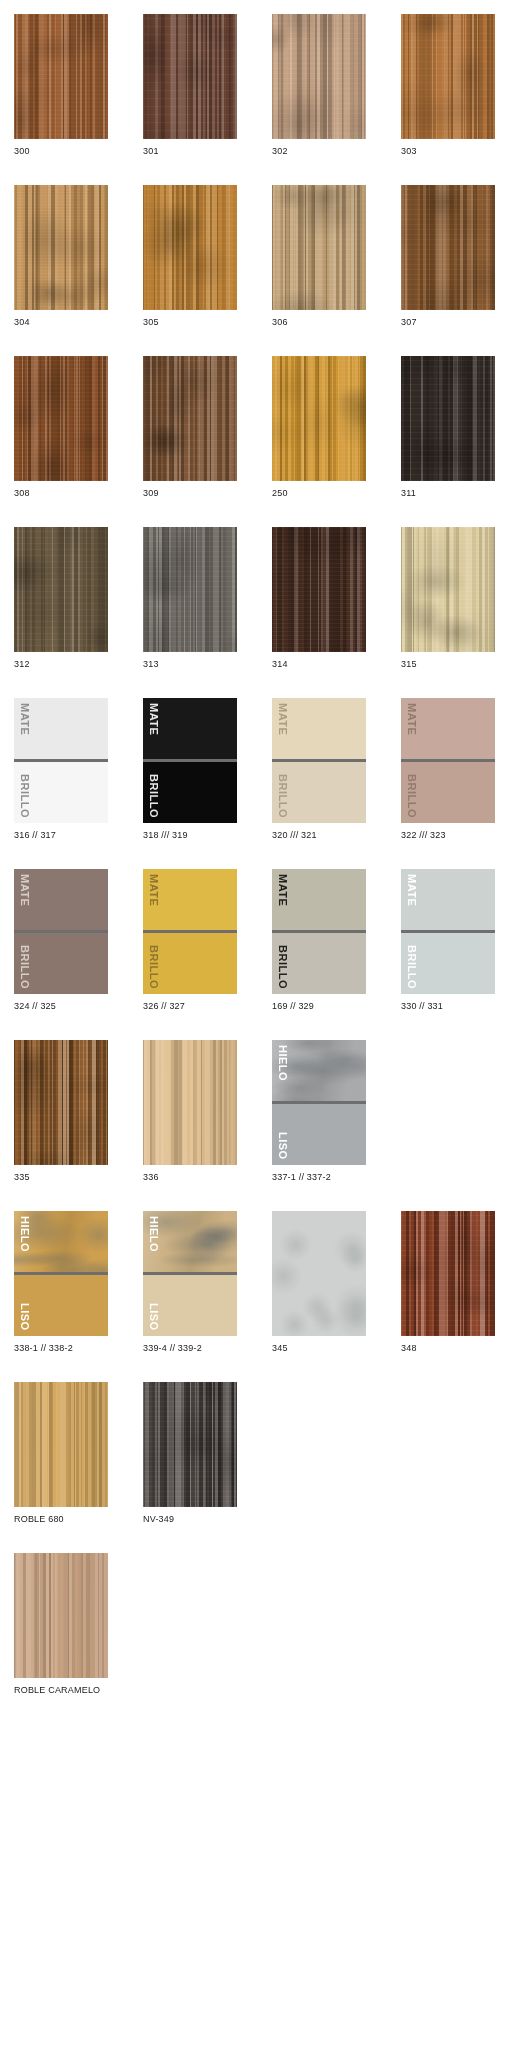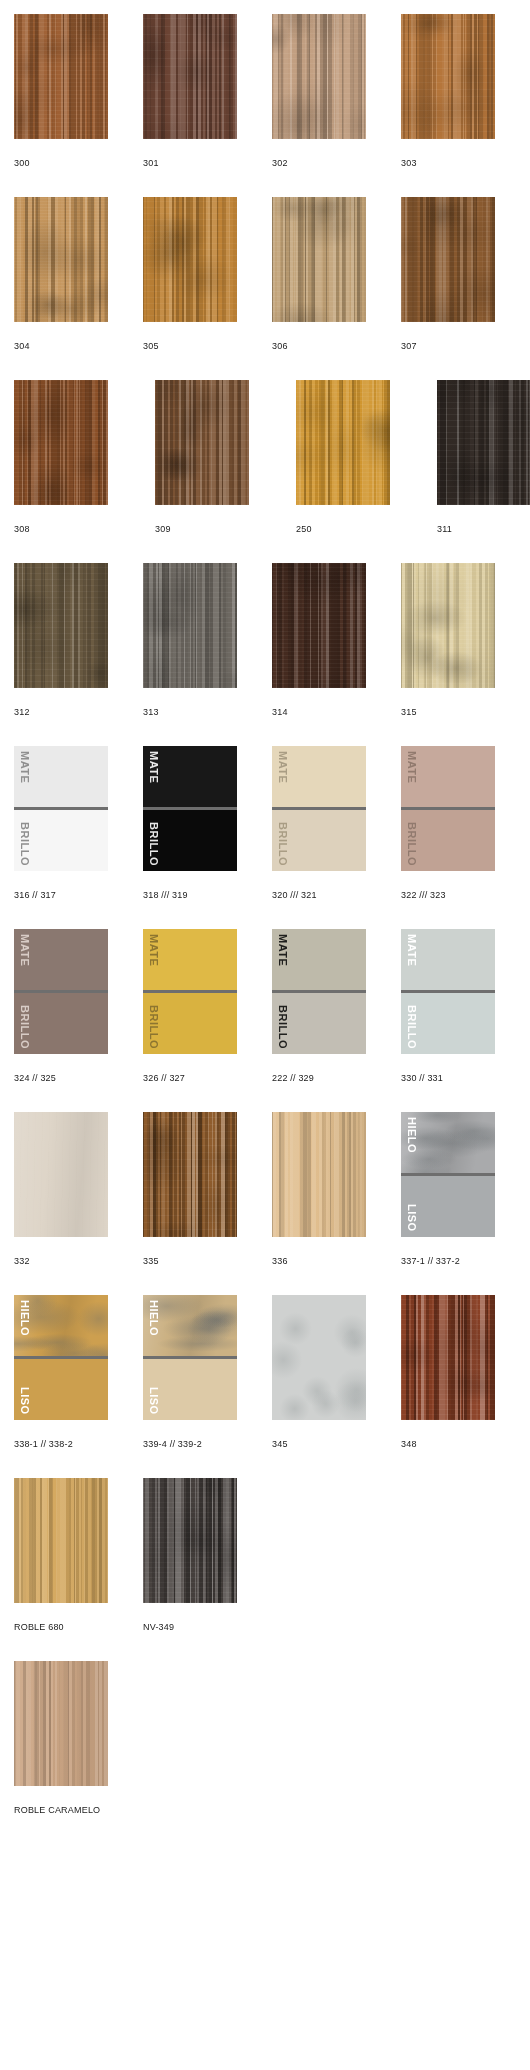--- a/index.html
+++ b/index.html
@@ -49,21 +49,21 @@
     position: absolute;
     inset: 0;
     pointer-events: none;
   }
 
   .caption {
     font-size: 9px;
     line-height: 11px;
     color: #1a1a1a;
     letter-spacing: 0.2px;
-    padding-top: 19px;
+    padding-top: 7px;
     white-space: nowrap;
     font-family: "Liberation Sans", sans-serif;
   }
 
   
   .chip.split { display: flex; flex-direction: column; }
   .chip .half {
     position: relative;
     flex: 1 1 50%;
     overflow: hidden;
@@ -142,21 +142,21 @@
         </div>
         <div class="caption">306</div>
       </div>
       <div class="cell">
         <div class="chip" style="background: rgb(138, 90, 47);">
           <span class="grain" style="background-image: radial-gradient(34% 18% at 49% 13%, rgba(0, 0, 0, 0.133) 0%, transparent 72%), radial-gradient(43% 24% at 72% 29%, rgba(0, 0, 0, 0.075) 0%, transparent 72%), radial-gradient(35% 40% at 41% 17%, rgba(0, 0, 0, 0.133) 0%, transparent 72%), radial-gradient(31% 15% at 1% 39%, rgba(0, 0, 0, 0.06) 0%, transparent 72%), radial-gradient(55% 31% at 87% 77%, rgba(0, 0, 0, 0.11) 0%, transparent 72%), radial-gradient(44% 37% at 48% 99%, rgba(0, 0, 0, 0.145) 0%, transparent 72%), linear-gradient(90deg, rgba(255, 255, 255, 0.192) 0%, rgba(255, 255, 255, 0.192) 1.38%, rgba(255, 255, 255, 0.08) 1.38%, rgba(255, 255, 255, 0.08) 3.05%, rgba(0, 0, 0, 0.035) 3.05%, rgba(0, 0, 0, 0.035) 3.97%, rgba(255, 255, 255, 0.204) 3.97%, rgba(255, 255, 255, 0.204) 6.55%, rgba(255, 255, 255, 0.004) 6.55%, rgba(255, 255, 255, 0.004) 7.78%, rgba(0, 0, 0, 0.13) 7.78%, rgba(0, 0, 0, 0.13) 11.27%, rgba(0, 0, 0, 0.17) 11.27%, rgba(0, 0, 0, 0.17) 14.3%, rgba(0, 0, 0, 0.13) 14.3%, rgba(0, 0, 0, 0.13) 17.05%, rgba(0, 0, 0, 0.063) 17.05%, rgba(0, 0, 0, 0.063) 18.05%, rgba(255, 255, 255, 0.008) 18.05%, rgba(255, 255, 255, 0.008) 20%, rgba(0, 0, 0, 0.227) 20%, rgba(0, 0, 0, 0.227) 23.54%, rgba(255, 255, 255, 0.03) 23.54%, rgba(255, 255, 255, 0.03) 25.07%, rgba(255, 255, 255, 0.204) 25.07%, rgba(255, 255, 255, 0.204) 25.76%, rgba(255, 255, 255, 0.086) 25.76%, rgba(255, 255, 255, 0.086) 27.01%, rgba(0, 0, 0, 0.235) 27.01%, rgba(0, 0, 0, 0.235) 29.75%, rgba(0, 0, 0, 0.067) 29.75%, rgba(0, 0, 0, 0.067) 30.82%, rgba(0, 0, 0, 0.25) 30.82%, rgba(0, 0, 0, 0.25) 33.52%, rgba(0, 0, 0, 0.227) 33.52%, rgba(0, 0, 0, 0.227) 36.16%, rgba(0, 0, 0, 0.004) 36.16%, rgba(0, 0, 0, 0.004) 37.74%, rgba(255, 255, 255, 0.114) 37.74%, rgba(255, 255, 255, 0.114) 40.4%, rgba(255, 255, 255, 0.192) 40.4%, rgba(255, 255, 255, 0.192) 43.59%, rgba(255, 255, 255, 0.067) 43.59%, rgba(255, 255, 255, 0.067) 45%, rgba(255, 255, 255, 0.196) 45%, rgba(255, 255, 255, 0.196) 46.76%, rgba(255, 255, 255, 0.192) 46.76%, rgba(255, 255, 255, 0.192) 48.03%, rgba(255, 255, 255, 0.06) 48.03%, rgba(255, 255, 255, 0.06) 50.74%, rgba(0, 0, 0, 0.09) 50.74%, rgba(0, 0, 0, 0.09) 51.7%, rgba(0, 0, 0, 0.23) 51.7%, rgba(0, 0, 0, 0.23) 52.42%, rgba(0, 0, 0, 0.19) 52.42%, rgba(0, 0, 0, 0.19) 55.97%, rgba(0, 0, 0, 0.157) 55.97%, rgba(0, 0, 0, 0.157) 56.72%, rgba(0, 0, 0, 0.024) 56.72%, rgba(0, 0, 0, 0.024) 60.07%, rgba(0, 0, 0, 0.192) 60.07%, rgba(0, 0, 0, 0.192) 62.79%, rgba(255, 255, 255, 0.165) 62.79%, rgba(255, 255, 255, 0.165) 66.44%, rgba(0, 0, 0, 0.204) 66.44%, rgba(0, 0, 0, 0.204) 69.81%, rgba(255, 255, 255, 0.05) 69.81%, rgba(255, 255, 255, 0.05) 70.54%, rgba(255, 255, 255, 0.067) 70.54%, rgba(255, 255, 255, 0.067) 74.28%, rgba(255, 255, 255, 0.165) 74.28%, rgba(255, 255, 255, 0.165) 76.63%, rgba(0, 0, 0, 0.224) 76.63%, rgba(0, 0, 0, 0.224) 77.36%, rgba(0, 0, 0, 0.15) 77.36%, rgba(0, 0, 0, 0.15) 79.68%, rgba(0, 0, 0, 0.255) 79.68%, rgba(0, 0, 0, 0.255) 81.18%, rgba(255, 255, 255, 0.02) 81.18%, rgba(255, 255, 255, 0.02) 83.39%, rgba(0, 0, 0, 0.004) 83.39%, rgba(0, 0, 0, 0.004) 86.21%, rgba(255, 255, 255, 0.04) 86.21%, rgba(255, 255, 255, 0.04) 87.71%, rgba(0, 0, 0, 0.04) 87.71%, rgba(0, 0, 0, 0.04) 90.35%, rgba(255, 255, 255, 0.13) 90.35%, rgba(255, 255, 255, 0.13) 92.48%, rgba(255, 255, 255, 0.04) 92.48%, rgba(255, 255, 255, 0.04) 94.57%, rgba(0, 0, 0, 0.133) 94.57%, rgba(0, 0, 0, 0.133) 96.81%, rgba(0, 0, 0, 0.23) 96.81%, rgba(0, 0, 0, 0.23) 100%), repeating-linear-gradient(0deg, rgba(255, 255, 255, 0.05) 0px, rgba(255, 255, 255, 0.05) 1px, transparent 1px, transparent 5px);"></span>
         </div>
         <div class="caption">307</div>
       </div>
     </div>
-    <div class="swatch-row" style="margin-top: 28px; gap: 12px;">
+    <div class="swatch-row" style="margin-top: 28px;">
       <div class="cell">
         <div class="chip" style="background: rgb(138, 79, 39);">
           <span class="grain" style="background-image: radial-gradient(29% 15% at 79% 69%, rgba(0, 0, 0, 0.098) 0%, transparent 72%), radial-gradient(25% 18% at 11% 49%, rgba(0, 0, 0, 0.098) 0%, transparent 72%), radial-gradient(31% 31% at 40% 86%, rgba(0, 0, 0, 0.157) 0%, transparent 72%), radial-gradient(31% 40% at 40% 28%, rgba(0, 0, 0, 0.165) 0%, transparent 72%), radial-gradient(32% 36% at 10% 38%, rgba(0, 0, 0, 0.067) 0%, transparent 72%), radial-gradient(37% 24% at 38% 95%, rgba(0, 0, 0, 0.106) 0%, transparent 72%), linear-gradient(90deg, rgba(0, 0, 0, 0) 0%, rgba(0, 0, 0, 0) 1.38%, rgba(0, 0, 0, 0.01) 1.38%, rgba(0, 0, 0, 0.01) 3.17%, rgba(255, 255, 255, 0.01) 3.17%, rgba(255, 255, 255, 0.01) 5.47%, rgba(0, 0, 0, 0.118) 5.47%, rgba(0, 0, 0, 0.118) 8.23%, rgba(255, 255, 255, 0.204) 8.23%, rgba(255, 255, 255, 0.204) 9.39%, rgba(0, 0, 0, 0.173) 9.39%, rgba(0, 0, 0, 0.173) 11.17%, rgba(0, 0, 0, 0.137) 11.17%, rgba(0, 0, 0, 0.137) 11.95%, rgba(0, 0, 0, 0.04) 11.95%, rgba(0, 0, 0, 0.04) 13.31%, rgba(255, 255, 255, 0.137) 13.31%, rgba(255, 255, 255, 0.137) 14.69%, rgba(0, 0, 0, 0.235) 14.69%, rgba(0, 0, 0, 0.235) 15.88%, rgba(0, 0, 0, 0.27) 15.88%, rgba(0, 0, 0, 0.27) 18.11%, rgba(255, 255, 255, 0.114) 18.11%, rgba(255, 255, 255, 0.114) 21.58%, rgba(255, 255, 255, 0.165) 21.58%, rgba(255, 255, 255, 0.165) 25.01%, rgba(0, 0, 0, 0.04) 25.01%, rgba(0, 0, 0, 0.04) 26.73%, rgba(0, 0, 0, 0.11) 26.73%, rgba(0, 0, 0, 0.11) 28.06%, rgba(0, 0, 0, 0.18) 28.06%, rgba(0, 0, 0, 0.18) 29.13%, rgba(0, 0, 0, 0.07) 29.13%, rgba(0, 0, 0, 0.07) 32.78%, rgba(255, 255, 255, 0.18) 32.78%, rgba(255, 255, 255, 0.18) 34.97%, rgba(0, 0, 0, 0.118) 34.97%, rgba(0, 0, 0, 0.118) 35.89%, rgba(0, 0, 0, 0.235) 35.89%, rgba(0, 0, 0, 0.235) 37.16%, rgba(255, 255, 255, 0.098) 37.16%, rgba(255, 255, 255, 0.098) 39.21%, rgba(0, 0, 0, 0.176) 39.21%, rgba(0, 0, 0, 0.176) 41.12%, rgba(0, 0, 0, 0.043) 41.12%, rgba(0, 0, 0, 0.043) 42.01%, rgba(0, 0, 0, 0.17) 42.01%, rgba(0, 0, 0, 0.17) 45.42%, rgba(0, 0, 0, 0.263) 45.42%, rgba(0, 0, 0, 0.263) 46.07%, rgba(0, 0, 0, 0.22) 46.07%, rgba(0, 0, 0, 0.22) 48.83%, rgba(255, 255, 255, 0.137) 48.83%, rgba(255, 255, 255, 0.137) 49.58%, rgba(255, 255, 255, 0.17) 49.58%, rgba(255, 255, 255, 0.17) 50.18%, rgba(0, 0, 0, 0.14) 50.18%, rgba(0, 0, 0, 0.14) 52.18%, rgba(255, 255, 255, 0.145) 52.18%, rgba(255, 255, 255, 0.145) 54.69%, rgba(0, 0, 0, 0.208) 54.69%, rgba(0, 0, 0, 0.208) 56.04%, rgba(255, 255, 255, 0.07) 56.04%, rgba(255, 255, 255, 0.07) 59.04%, rgba(0, 0, 0, 0.086) 59.04%, rgba(0, 0, 0, 0.086) 62.82%, rgba(0, 0, 0, 0.173) 62.82%, rgba(0, 0, 0, 0.173) 63.46%, rgba(255, 255, 255, 0.114) 63.46%, rgba(255, 255, 255, 0.114) 65.32%, rgba(0, 0, 0, 0.027) 65.32%, rgba(0, 0, 0, 0.027) 66.43%, rgba(255, 255, 255, 0.14) 66.43%, rgba(255, 255, 255, 0.14) 67.88%, rgba(0, 0, 0, 0.15) 67.88%, rgba(0, 0, 0, 0.15) 69.24%, rgba(255, 255, 255, 0.137) 69.24%, rgba(255, 255, 255, 0.137) 70.52%, rgba(0, 0, 0, 0.133) 70.52%, rgba(0, 0, 0, 0.133) 72.87%, rgba(0, 0, 0, 0.086) 72.87%, rgba(0, 0, 0, 0.086) 75.53%, rgba(0, 0, 0, 0.235) 75.53%, rgba(0, 0, 0, 0.235) 77.11%, rgba(0, 0, 0, 0.19) 77.11%, rgba(0, 0, 0, 0.19) 79.39%, rgba(0, 0, 0, 0.243) 79.39%, rgba(0, 0, 0, 0.243) 82.47%, rgba(255, 255, 255, 0.067) 82.47%, rgba(255, 255, 255, 0.067) 85.96%, rgba(255, 255, 255, 0.016) 85.96%, rgba(255, 255, 255, 0.016) 86.83%, rgba(255, 255, 255, 0.004) 86.83%, rgba(255, 255, 255, 0.004) 89.69%, rgba(0, 0, 0, 0.255) 89.69%, rgba(0, 0, 0, 0.255) 91.9%, rgba(0, 0, 0, 0.106) 91.9%, rgba(0, 0, 0, 0.106) 93.81%, rgba(255, 255, 255, 0.196) 93.81%, rgba(255, 255, 255, 0.196) 94.72%, rgba(0, 0, 0, 0.22) 94.72%, rgba(0, 0, 0, 0.22) 98.35%, rgba(255, 255, 255, 0.137) 98.35%, rgba(255, 255, 255, 0.137) 100%), repeating-linear-gradient(0deg, rgba(255, 255, 255, 0.05) 0px, rgba(255, 255, 255, 0.05) 1px, transparent 1px, transparent 4px);"></span>
         </div>
         <div class="caption">308</div>
       </div>
       <div class="cell">
         <div class="chip" style="background: rgb(125, 84, 52);">
           <span class="grain" style="background-image: radial-gradient(44% 28% at 50% 21%, rgba(0, 0, 0, 0.14) 0%, transparent 72%), radial-gradient(24% 20% at 21% 68%, rgba(0, 0, 0, 0.17) 0%, transparent 72%), radial-gradient(45% 19% at 23% 67%, rgba(0, 0, 0, 0.125) 0%, transparent 72%), radial-gradient(23% 30% at 37% 40%, rgba(0, 0, 0, 0.176) 0%, transparent 72%), radial-gradient(44% 24% at 20% 5%, rgba(0, 0, 0, 0.08) 0%, transparent 72%), radial-gradient(29% 23% at 29% 69%, rgba(0, 0, 0, 0.145) 0%, transparent 72%), linear-gradient(90deg, rgba(0, 0, 0, 0.027) 0%, rgba(0, 0, 0, 0.027) 1.38%, rgba(0, 0, 0, 0.2) 1.38%, rgba(0, 0, 0, 0.2) 3.29%, rgba(0, 0, 0, 0.27) 3.29%, rgba(0, 0, 0, 0.27) 6.97%, rgba(255, 255, 255, 0.184) 6.97%, rgba(255, 255, 255, 0.184) 9.91%, rgba(0, 0, 0, 0.26) 9.91%, rgba(0, 0, 0, 0.26) 10.99%, rgba(0, 0, 0, 0.216) 10.99%, rgba(0, 0, 0, 0.216) 14.27%, rgba(255, 255, 255, 0.08) 14.27%, rgba(255, 255, 255, 0.08) 16.01%, rgba(0, 0, 0, 0.224) 16.01%, rgba(0, 0, 0, 0.224) 19.16%, rgba(0, 0, 0, 0.027) 19.16%, rgba(0, 0, 0, 0.027) 20.92%, rgba(0, 0, 0, 0.18) 20.92%, rgba(0, 0, 0, 0.18) 24.57%, rgba(0, 0, 0, 0.035) 24.57%, rgba(0, 0, 0, 0.035) 25.47%, rgba(255, 255, 255, 0.196) 25.47%, rgba(255, 255, 255, 0.196) 27.69%, rgba(0, 0, 0, 0.173) 27.69%, rgba(0, 0, 0, 0.173) 30.66%, rgba(0, 0, 0, 0.243) 30.66%, rgba(0, 0, 0, 0.243) 32.85%, rgba(255, 255, 255, 0.2) 32.85%, rgba(255, 255, 255, 0.2) 35.96%, rgba(255, 255, 255, 0.008) 35.96%, rgba(255, 255, 255, 0.008) 37.03%, rgba(0, 0, 0, 0.17) 37.03%, rgba(0, 0, 0, 0.17) 38.44%, rgba(255, 255, 255, 0.192) 38.44%, rgba(255, 255, 255, 0.192) 40.18%, rgba(0, 0, 0, 0.235) 40.18%, rgba(0, 0, 0, 0.235) 43.64%, rgba(255, 255, 255, 0.03) 43.64%, rgba(255, 255, 255, 0.03) 46.71%, rgba(255, 255, 255, 0.004) 46.71%, rgba(255, 255, 255, 0.004) 47.64%, rgba(255, 255, 255, 0.204) 47.64%, rgba(255, 255, 255, 0.204) 50.04%, rgba(0, 0, 0, 0.11) 50.04%, rgba(0, 0, 0, 0.11) 53.26%, rgba(255, 255, 255, 0.06) 53.26%, rgba(255, 255, 255, 0.06) 55.61%, rgba(0, 0, 0, 0.17) 55.61%, rgba(0, 0, 0, 0.17) 57.39%, rgba(255, 255, 255, 0.055) 57.39%, rgba(255, 255, 255, 0.055) 58.77%, rgba(255, 255, 255, 0.1) 58.77%, rgba(255, 255, 255, 0.1) 59.54%, rgba(255, 255, 255, 0.196) 59.54%, rgba(255, 255, 255, 0.196) 60.39%, rgba(255, 255, 255, 0.094) 60.39%, rgba(255, 255, 255, 0.094) 63.63%, rgba(255, 255, 255, 0.063) 63.63%, rgba(255, 255, 255, 0.063) 65.3%, rgba(0, 0, 0, 0.22) 65.3%, rgba(0, 0, 0, 0.22) 68.49%, rgba(255, 255, 255, 0.184) 68.49%, rgba(255, 255, 255, 0.184) 70.83%, rgba(0, 0, 0, 0.25) 70.83%, rgba(0, 0, 0, 0.25) 71.84%, rgba(255, 255, 255, 0.208) 71.84%, rgba(255, 255, 255, 0.208) 75.58%, rgba(255, 255, 255, 0.165) 75.58%, rgba(255, 255, 255, 0.165) 78.76%, rgba(0, 0, 0, 0.12) 78.76%, rgba(0, 0, 0, 0.12) 81.84%, rgba(0, 0, 0, 0.16) 81.84%, rgba(0, 0, 0, 0.16) 84.01%, rgba(255, 255, 255, 0.11) 84.01%, rgba(255, 255, 255, 0.11) 87.61%, rgba(0, 0, 0, 0.11) 87.61%, rgba(0, 0, 0, 0.11) 88.67%, rgba(0, 0, 0, 0.24) 88.67%, rgba(0, 0, 0, 0.24) 91.16%, rgba(255, 255, 255, 0.125) 91.16%, rgba(255, 255, 255, 0.125) 93.65%, rgba(255, 255, 255, 0.106) 93.65%, rgba(255, 255, 255, 0.106) 95.31%, rgba(255, 255, 255, 0.047) 95.31%, rgba(255, 255, 255, 0.047) 97.23%, rgba(0, 0, 0, 0.03) 97.23%, rgba(0, 0, 0, 0.03) 98.05%, rgba(255, 255, 255, 0.1) 98.05%, rgba(255, 255, 255, 0.1) 99.74%, rgba(0, 0, 0, 0.184) 99.74%, rgba(0, 0, 0, 0.184) 100%), repeating-linear-gradient(0deg, rgba(255, 255, 255, 0.05) 0px, rgba(255, 255, 255, 0.05) 1px, transparent 1px, transparent 8px);"></span>
         </div>
@@ -279,42 +279,36 @@
       <div class="cell">
         <div class="chip split">
           <div class="half" style="background: rgb(190, 186, 170);">
             <span class="vlabel" style="color: rgb(32, 32, 30);">MATE</span>
           </div>
           <div class="divider" style="background: rgb(110, 110, 110);"></div>
           <div class="half" style="background: rgb(194, 190, 180);">
             <span class="vlabel bottomfix" style="color: rgb(32, 32, 30);">BRILLO</span>
           </div>
         </div>
-        <div class="caption">222 // 329</div>
+        <div class="caption">169 // 329</div>
       </div>
       <div class="cell">
         <div class="chip split">
           <div class="half" style="background: rgb(204, 210, 207);">
             <span class="vlabel" style="color: rgb(255, 255, 255);">MATE</span>
           </div>
           <div class="divider" style="background: rgb(110, 110, 110);"></div>
           <div class="half" style="background: rgb(204, 213, 211);">
             <span class="vlabel bottomfix" style="color: rgb(255, 255, 255);">BRILLO</span>
           </div>
         </div>
         <div class="caption">330 // 331</div>
       </div>
     </div>
     <div class="swatch-row" style="margin-top: 28px;">
-      <div class="cell">
-        <div class="chip" style="background: rgb(222, 213, 200);">
-          <span class="grain" style="background-image: linear-gradient(95deg, rgba(255, 255, 255, 0.133) 0%, transparent 35%, rgba(0, 0, 0, 0.07) 70%, transparent 100%), repeating-linear-gradient(91deg, rgba(205, 195, 180, 0.063) 0px, rgba(205, 195, 180, 0.063) 1px, transparent 1px, transparent 7px);"></span>
-        </div>
-        <div class="caption">332</div>
-      </div>
       <div class="cell">
         <div class="chip" style="background: rgb(143, 92, 44);">
           <span class="grain" style="background-image: radial-gradient(35% 37% at 61% 98%, rgba(0, 0, 0, 0.05) 0%, transparent 72%), radial-gradient(37% 41% at 19% 36%, rgba(0, 0, 0, 0.17) 0%, transparent 72%), radial-gradient(26% 23% at 20% 20%, rgba(0, 0, 0, 0.16) 0%, transparent 72%), radial-gradient(47% 15% at 82% 37%, rgba(0, 0, 0, 0.08) 0%, transparent 72%), radial-gradient(37% 15% at 33% 97%, rgba(0, 0, 0, 0.12) 0%, transparent 72%), radial-gradient(21% 31% at 76% 75%, rgba(0, 0, 0, 0.106) 0%, transparent 72%), linear-gradient(90deg, rgba(0, 0, 0, 0.345) 0%, rgba(0, 0, 0, 0.345) 1.39%, rgba(0, 0, 0, 0.02) 1.39%, rgba(0, 0, 0, 0.02) 4.24%, rgba(0, 0, 0, 0.12) 4.24%, rgba(0, 0, 0, 0.12) 6.16%, rgba(0, 0, 0, 0.21) 6.16%, rgba(0, 0, 0, 0.21) 7.37%, rgba(255, 255, 255, 0.17) 7.37%, rgba(255, 255, 255, 0.17) 11.06%, rgba(0, 0, 0, 0.42) 11.06%, rgba(0, 0, 0, 0.42) 13.47%, rgba(0, 0, 0, 0.2) 13.47%, rgba(0, 0, 0, 0.2) 16.46%, rgba(255, 255, 255, 0.055) 16.46%, rgba(255, 255, 255, 0.055) 18.02%, rgba(0, 0, 0, 0.267) 18.02%, rgba(0, 0, 0, 0.267) 19.58%, rgba(255, 255, 255, 0.04) 19.58%, rgba(255, 255, 255, 0.04) 20.47%, rgba(255, 255, 255, 0.114) 20.47%, rgba(255, 255, 255, 0.114) 23.61%, rgba(0, 0, 0, 0.047) 23.61%, rgba(0, 0, 0, 0.047) 25.35%, rgba(255, 255, 255, 0.06) 25.35%, rgba(255, 255, 255, 0.06) 27.85%, rgba(0, 0, 0, 0.31) 27.85%, rgba(0, 0, 0, 0.31) 30.59%, rgba(0, 0, 0, 0.17) 30.59%, rgba(0, 0, 0, 0.17) 32.03%, rgba(255, 255, 255, 0.067) 32.03%, rgba(255, 255, 255, 0.067) 33.08%, rgba(0, 0, 0, 0.18) 33.08%, rgba(0, 0, 0, 0.18) 35.71%, rgba(255, 255, 255, 0.098) 35.71%, rgba(255, 255, 255, 0.098) 37.06%, rgba(255, 255, 255, 0.04) 37.06%, rgba(255, 255, 255, 0.04) 38.41%, rgba(0, 0, 0, 0.25) 38.41%, rgba(0, 0, 0, 0.25) 39.94%, rgba(255, 255, 255, 0.157) 39.94%, rgba(255, 255, 255, 0.157) 41.43%, rgba(0, 0, 0, 0.235) 41.43%, rgba(0, 0, 0, 0.235) 44.61%, rgba(0, 0, 0, 0.094) 44.61%, rgba(0, 0, 0, 0.094) 47.23%, rgba(255, 255, 255, 0.21) 47.23%, rgba(255, 255, 255, 0.21) 50.76%, rgba(0, 0, 0, 0.39) 50.76%, rgba(0, 0, 0, 0.39) 51.95%, rgba(255, 255, 255, 0.306) 51.95%, rgba(255, 255, 255, 0.306) 55.02%, rgba(255, 255, 255, 0.03) 55.02%, rgba(255, 255, 255, 0.03) 55.99%, rgba(255, 255, 255, 0.294) 55.99%, rgba(255, 255, 255, 0.294) 58.87%, rgba(0, 0, 0, 0.41) 58.87%, rgba(0, 0, 0, 0.41) 62.49%, rgba(0, 0, 0, 0.067) 62.49%, rgba(0, 0, 0, 0.067) 63.82%, rgba(255, 255, 255, 0.04) 63.82%, rgba(255, 255, 255, 0.04) 65.69%, rgba(0, 0, 0, 0.133) 65.69%, rgba(0, 0, 0, 0.133) 69.2%, rgba(255, 255, 255, 0.184) 69.2%, rgba(255, 255, 255, 0.184) 70.32%, rgba(255, 255, 255, 0.004) 70.32%, rgba(255, 255, 255, 0.004) 73.37%, rgba(255, 255, 255, 0.204) 73.37%, rgba(255, 255, 255, 0.204) 74.26%, rgba(0, 0, 0, 0.004) 74.26%, rgba(0, 0, 0, 0.004) 77.1%, rgba(255, 255, 255, 0.2) 77.1%, rgba(255, 255, 255, 0.2) 78.58%, rgba(0, 0, 0, 0.216) 78.58%, rgba(0, 0, 0, 0.216) 80.94%, rgba(0, 0, 0, 0.133) 80.94%, rgba(0, 0, 0, 0.133) 83.39%, rgba(255, 255, 255, 0.282) 83.39%, rgba(255, 255, 255, 0.282) 87.07%, rgba(0, 0, 0, 0.376) 87.07%, rgba(0, 0, 0, 0.376) 88.19%, rgba(0, 0, 0, 0.314) 88.19%, rgba(0, 0, 0, 0.314) 90.54%, rgba(0, 0, 0, 0.216) 90.54%, rgba(0, 0, 0, 0.216) 92.77%, rgba(0, 0, 0, 0.03) 92.77%, rgba(0, 0, 0, 0.03) 94.71%, rgba(0, 0, 0, 0.275) 94.71%, rgba(0, 0, 0, 0.275) 98.02%, rgba(255, 255, 255, 0.11) 98.02%, rgba(255, 255, 255, 0.11) 99.45%, rgba(0, 0, 0, 0.298) 99.45%, rgba(0, 0, 0, 0.298) 100%), repeating-linear-gradient(0deg, rgba(255, 255, 255, 0.05) 0px, rgba(255, 255, 255, 0.05) 1px, transparent 1px, transparent 7px);"></span>
         </div>
         <div class="caption">335</div>
       </div>
       <div class="cell">
         <div class="chip" style="background: rgb(224, 189, 141);">
           <span class="grain" style="background-image: linear-gradient(90deg, rgba(0, 0, 0, 0.18) 0%, rgba(0, 0, 0, 0.18) 1.39%, rgba(255, 255, 255, 0.106) 1.39%, rgba(255, 255, 255, 0.106) 4.36%, rgba(255, 255, 255, 0.03) 4.36%, rgba(255, 255, 255, 0.03) 7.66%, rgba(0, 0, 0, 0.192) 7.66%, rgba(0, 0, 0, 0.192) 9.06%, rgba(0, 0, 0, 0.098) 9.06%, rgba(0, 0, 0, 0.098) 12.67%, rgba(0, 0, 0, 0.03) 12.67%, rgba(0, 0, 0, 0.03) 13.37%, rgba(0, 0, 0, 0.07) 13.37%, rgba(0, 0, 0, 0.07) 14.11%, rgba(255, 255, 255, 0.125) 14.11%, rgba(255, 255, 255, 0.125) 17.48%, rgba(255, 255, 255, 0.01) 17.48%, rgba(255, 255, 255, 0.01) 19.41%, rgba(255, 255, 255, 0.14) 19.41%, rgba(255, 255, 255, 0.14) 22.75%, rgba(255, 255, 255, 0.08) 22.75%, rgba(255, 255, 255, 0.08) 24.58%, rgba(255, 255, 255, 0.08) 24.58%, rgba(255, 255, 255, 0.08) 28.26%, rgba(255, 255, 255, 0.004) 28.26%, rgba(255, 255, 255, 0.004) 30.3%, rgba(0, 0, 0, 0.094) 30.3%, rgba(0, 0, 0, 0.094) 33.51%, rgba(0, 0, 0, 0.192) 33.51%, rgba(0, 0, 0, 0.192) 36.74%, rgba(0, 0, 0, 0.12) 36.74%, rgba(0, 0, 0, 0.12) 37.78%, rgba(0, 0, 0, 0.157) 37.78%, rgba(0, 0, 0, 0.157) 41.37%, rgba(255, 255, 255, 0.055) 41.37%, rgba(255, 255, 255, 0.055) 42.27%, rgba(255, 255, 255, 0.082) 42.27%, rgba(255, 255, 255, 0.082) 42.96%, rgba(255, 255, 255, 0.133) 42.96%, rgba(255, 255, 255, 0.133) 46.29%, rgba(255, 255, 255, 0.008) 46.29%, rgba(255, 255, 255, 0.008) 49.85%, rgba(255, 255, 255, 0.133) 49.85%, rgba(255, 255, 255, 0.133) 53.53%, rgba(0, 0, 0, 0.09) 53.53%, rgba(0, 0, 0, 0.09) 55.28%, rgba(0, 0, 0, 0.07) 55.28%, rgba(0, 0, 0, 0.07) 57.75%, rgba(255, 255, 255, 0.09) 57.75%, rgba(255, 255, 255, 0.09) 60.07%, rgba(255, 255, 255, 0.067) 60.07%, rgba(255, 255, 255, 0.067) 61.75%, rgba(0, 0, 0, 0.184) 61.75%, rgba(0, 0, 0, 0.184) 62.75%, rgba(0, 0, 0, 0.01) 62.75%, rgba(0, 0, 0, 0.01) 65.88%, rgba(255, 255, 255, 0.137) 65.88%, rgba(255, 255, 255, 0.137) 67.55%, rgba(255, 255, 255, 0.114) 67.55%, rgba(255, 255, 255, 0.114) 71.23%, rgba(0, 0, 0, 0.035) 71.23%, rgba(0, 0, 0, 0.035) 74.94%, rgba(0, 0, 0, 0.173) 74.94%, rgba(0, 0, 0, 0.173) 77.79%, rgba(255, 255, 255, 0.027) 77.79%, rgba(255, 255, 255, 0.027) 79.33%, rgba(0, 0, 0, 0.08) 79.33%, rgba(0, 0, 0, 0.08) 82.3%, rgba(0, 0, 0, 0.176) 82.3%, rgba(0, 0, 0, 0.176) 84.5%, rgba(255, 255, 255, 0.05) 84.5%, rgba(255, 255, 255, 0.05) 86.11%, rgba(0, 0, 0, 0.106) 86.11%, rgba(0, 0, 0, 0.106) 88.31%, rgba(0, 0, 0, 0.1) 88.31%, rgba(0, 0, 0, 0.1) 89.71%, rgba(255, 255, 255, 0.008) 89.71%, rgba(255, 255, 255, 0.008) 91.93%, rgba(0, 0, 0, 0.06) 91.93%, rgba(0, 0, 0, 0.06) 92.55%, rgba(0, 0, 0, 0.04) 92.55%, rgba(0, 0, 0, 0.04) 93.51%, rgba(255, 255, 255, 0.063) 93.51%, rgba(255, 255, 255, 0.063) 95.94%, rgba(255, 255, 255, 0.008) 95.94%, rgba(255, 255, 255, 0.008) 97.81%, rgba(0, 0, 0, 0.063) 97.81%, rgba(0, 0, 0, 0.063) 100%), linear-gradient(88deg, rgba(255, 255, 255, 0.1) 0%, transparent 45%, rgba(0, 0, 0, 0.07) 100%);"></span>
         </div>

